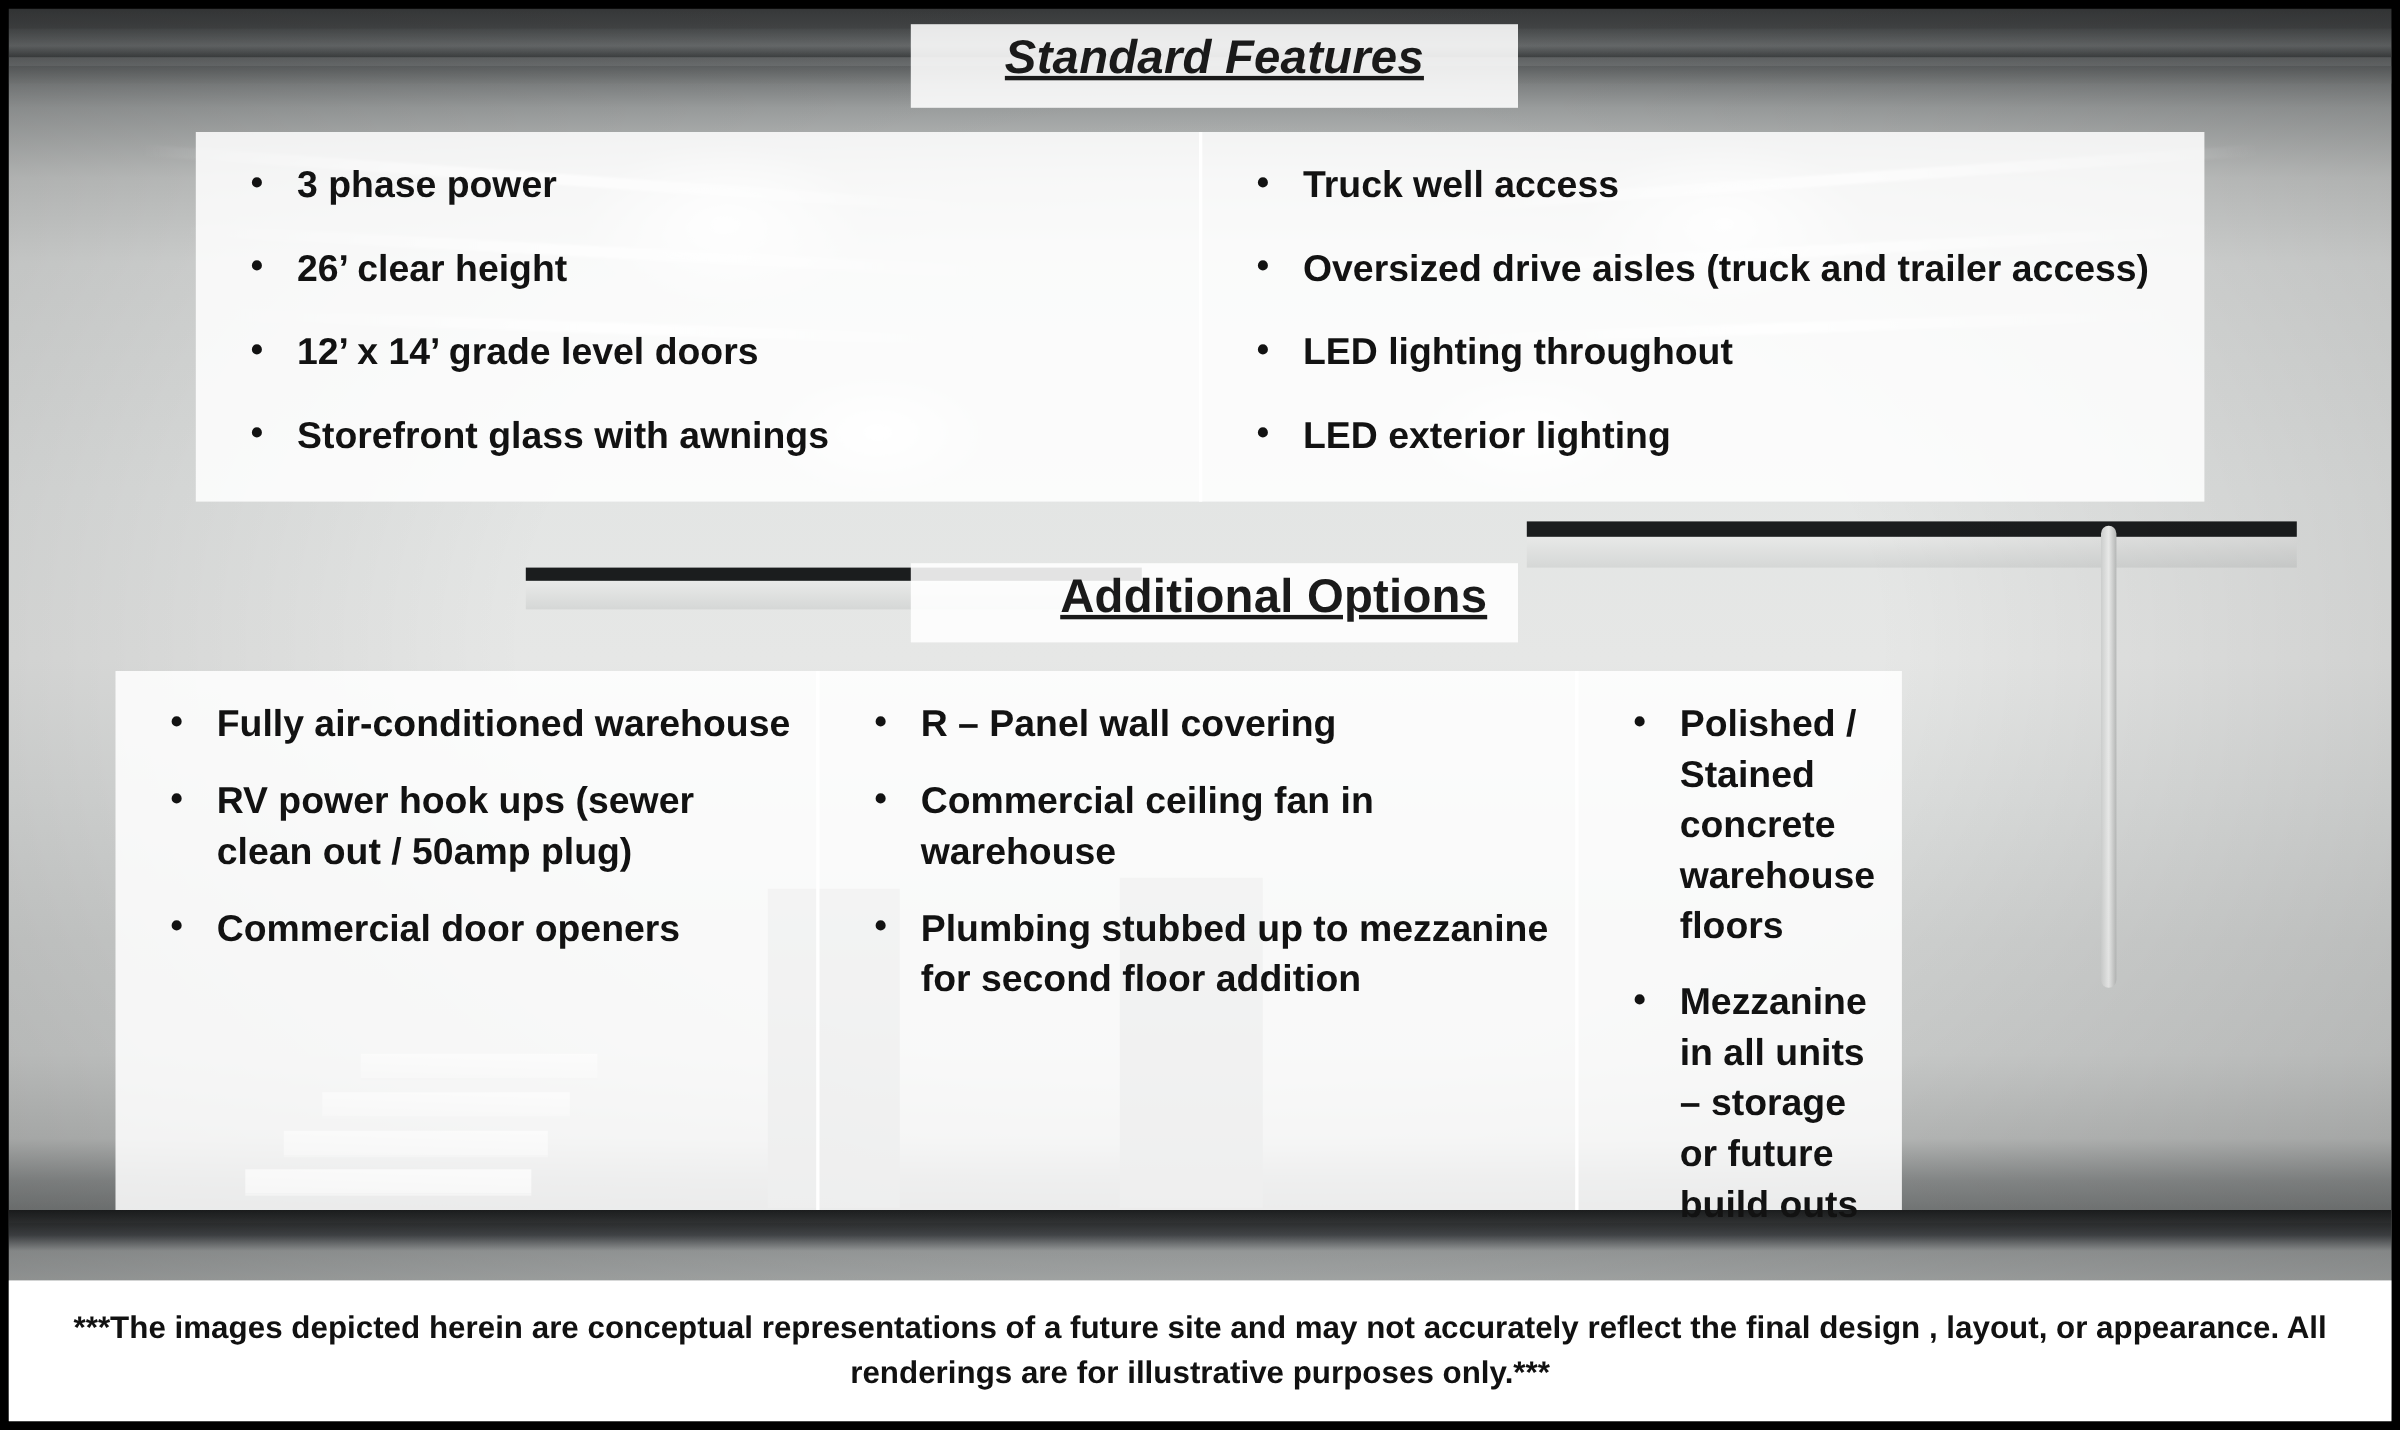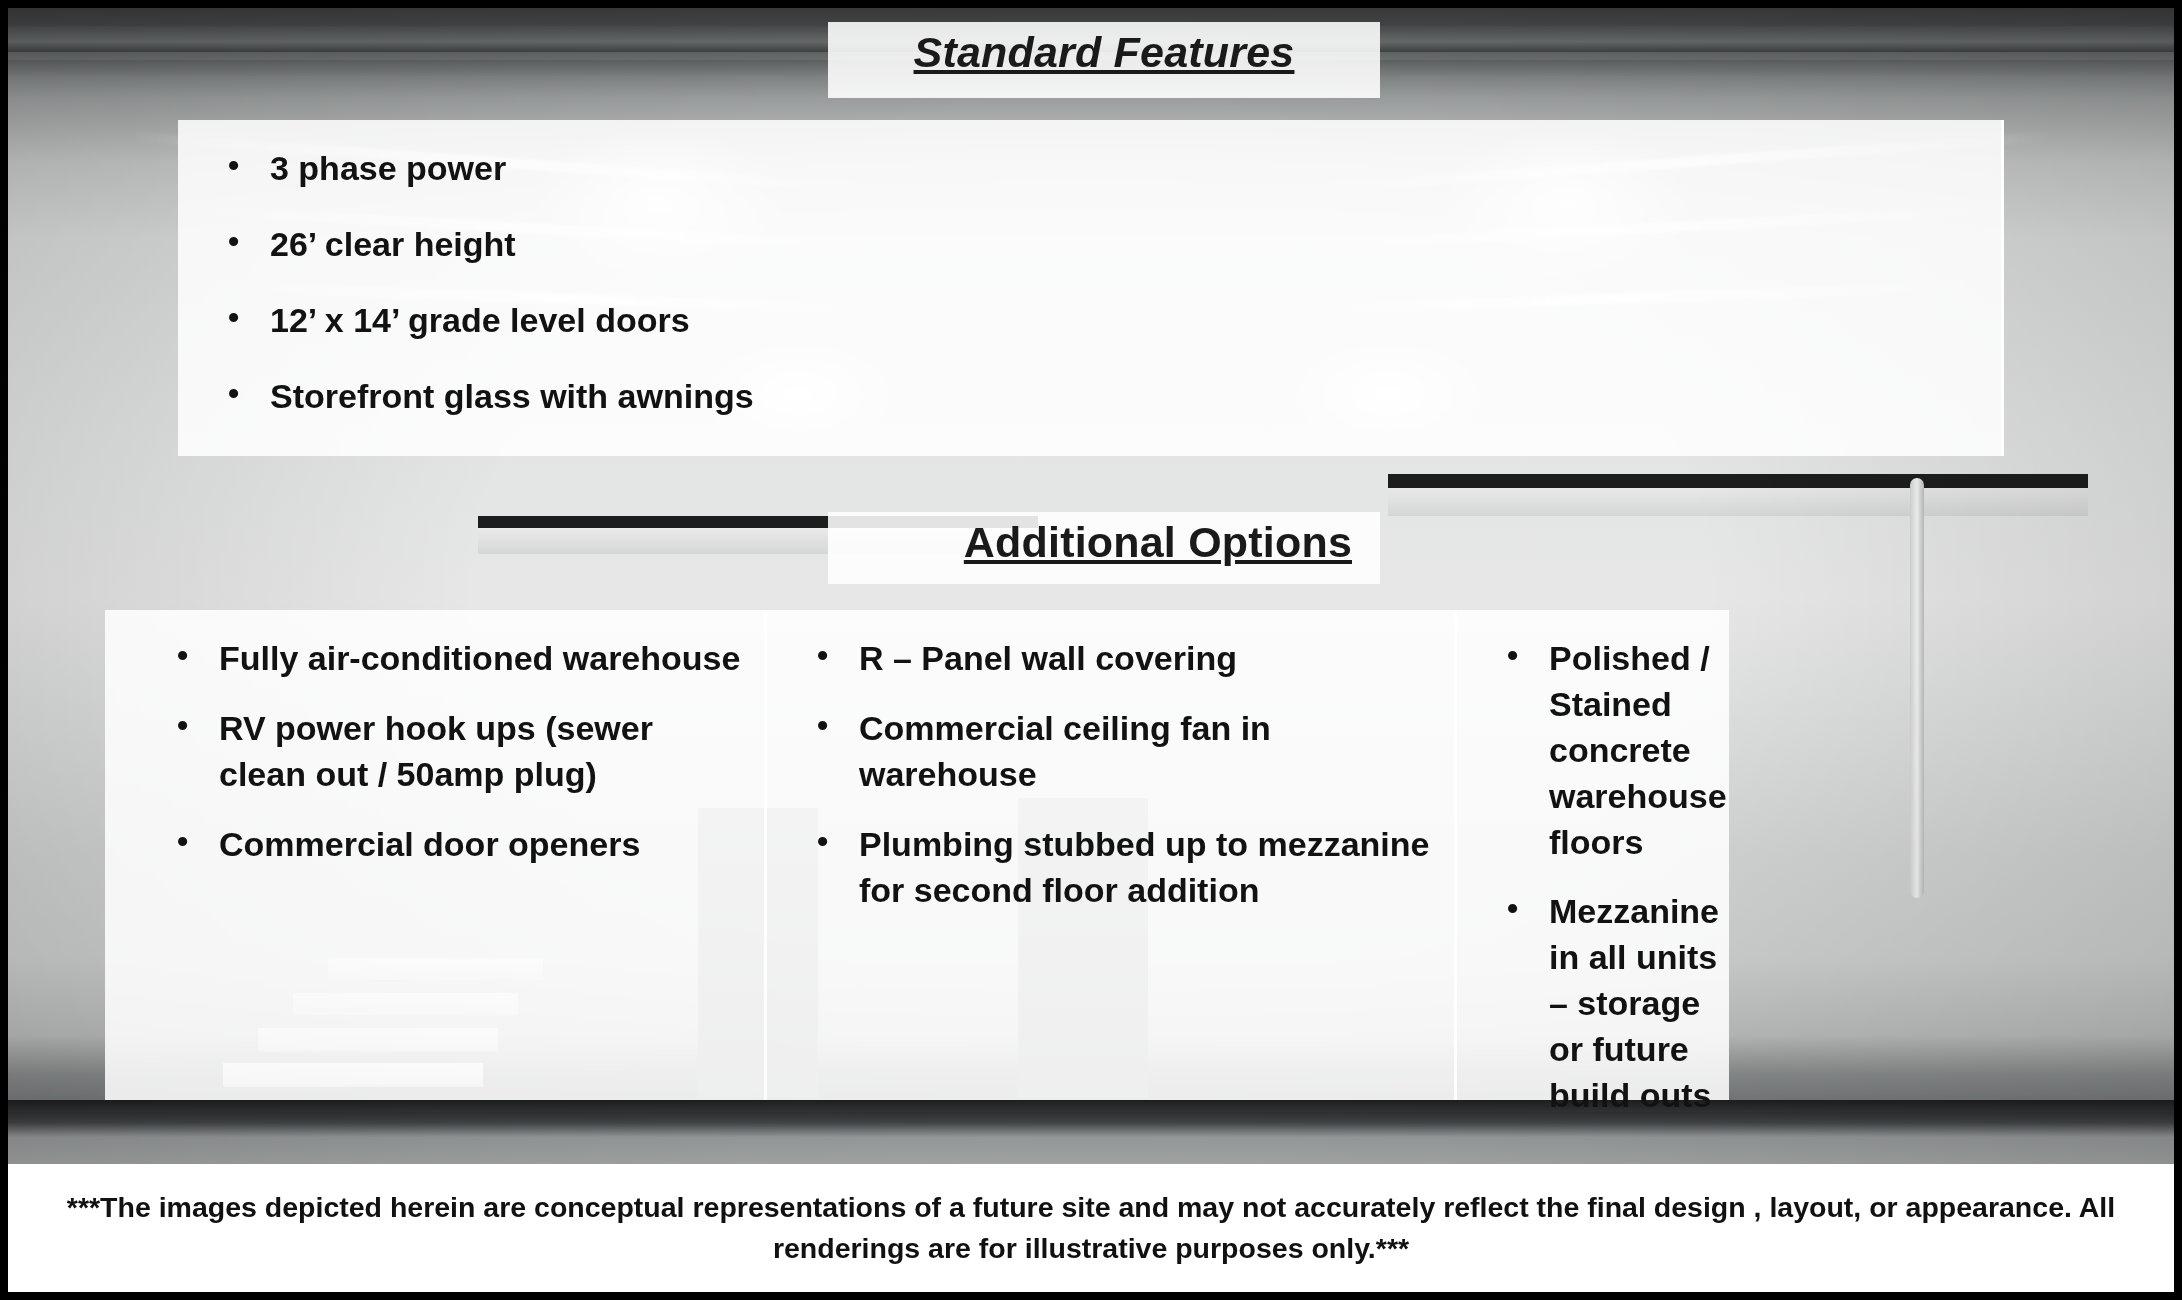--- a/index.html
+++ b/index.html
@@ -229,28 +229,36 @@
   <div class="panel" style="left:178px; top:120px; width:1826px; height:336px;">
     <div class="cols">
       <div class="col divider-right">
         <ul class="bullets" id="standard-list-left">
           <li>3 phase power</li>
           <li>26’ clear height</li>
           <li>12’ x 14’ grade level doors</li>
           <li>Storefront glass with awnings</li>
         </ul>
       </div>
+      <div class="col">
+        <ul class="bullets" id="standard-list-right">
+          <li>Truck well access</li>
+          <li>Oversized drive aisles (truck and trailer access)</li>
+          <li>LED lighting throughout</li>
+          <li>LED exterior lighting</li>
+        </ul>
+      </div>
     </div>
   </div>
 
   <div class="panel title-box" style="left:828px; top:512px; width:552px; height:72px;text-align:right;">
     <div class="title-text">Additional Options</div>
   </div>
 
-  <div class="panel" style="left:105px; top:610px; width:1624px; height:490px;padding-left:22px;">
+  <div class="panel" style="left:105px; top:610px; width:1624px; height:490px;">
     <div class="cols">
       <div class="col divider-right" style="flex:0 0 640px;">
         <ul class="bullets opts">
           <li>Fully air-conditioned warehouse</li>
           <li>RV power hook ups (sewer clean out / 50amp plug)</li>
           <li>Commercial door openers</li>
         </ul>
       </div>
       <div class="col divider-right" style="flex:0 0 690px;">
         <ul class="bullets opts">

